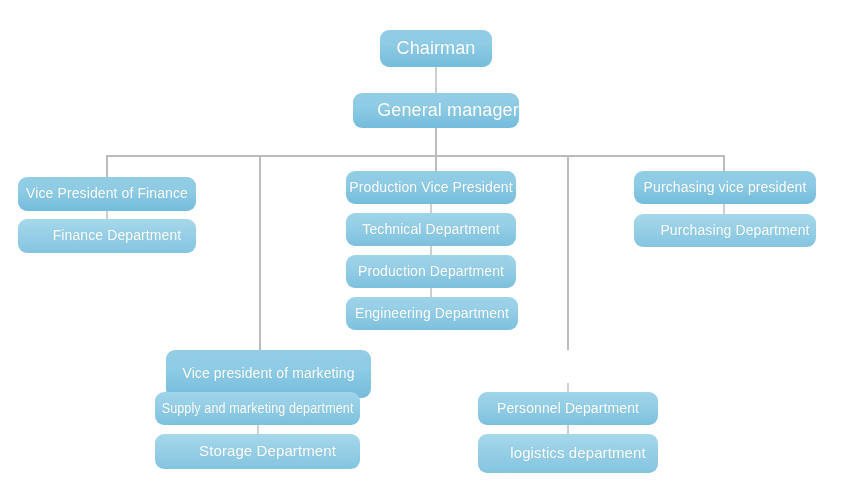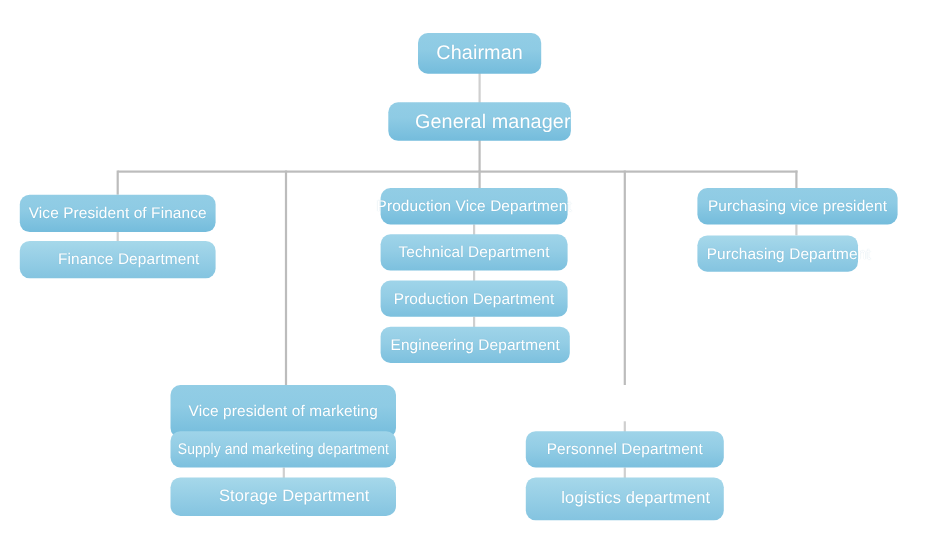--- a/index.html
+++ b/index.html
@@ -102,40 +102,40 @@
   </div>
 
   <div class="node" style="left:18px; top:177px; width:178px; height:34px; font-size:14px;">
     <span class="lbl">Vice President of Finance</span>
   </div>
   <div class="node lite" style="left:18px; top:219px; width:178px; height:34px; font-size:14px;">
     <span class="lbl">Finance Department</span>
   </div>
 
   <div class="node" style="left:346px; top:171px; width:170px; height:33px; font-size:14px;">
-    <span class="lbl">Production Vice Department</span>
+    <span class="lbl">Production Vice President</span>
   </div>
   <div class="node soft" style="left:346px; top:213px; width:170px; height:33px; font-size:14px;">
     <span class="lbl">Technical Department</span>
   </div>
   <div class="node soft" style="left:346px; top:255px; width:170px; height:33px; font-size:14px;">
     <span class="lbl">Production Department</span>
   </div>
   <div class="node soft" style="left:346px; top:297px; width:172px; height:33px; font-size:14px;">
     <span class="lbl">Engineering Department</span>
   </div>
 
   <div class="node" style="left:634px; top:171px; width:182px; height:33px; font-size:14px;">
     <span class="lbl">Purchasing vice president</span>
   </div>
-  <div class="node lite" style="left:634px; top:214px; width:146px; height:33px; font-size:14px;">
+  <div class="node lite" style="left:634px; top:214px; width:182px; height:33px; font-size:14px;">
     <span class="lbl">Purchasing Department</span>
   </div>
 
-  <div class="node" style="left:155px; top:350px; width:205px; height:48px; font-size:14px;">
+  <div class="node" style="left:166px; top:350px; width:205px; height:48px; font-size:14px;">
     <span class="lbl">Vice president of marketing</span>
   </div>
   <div class="node soft condensed" style="left:155px; top:392px; width:205px; height:33px; font-size:14px;text-align:right;">
     <span class="lbl">Supply and marketing department</span>
   </div>
   <div class="node lite" style="left:155px; top:434px; width:205px; height:35px; font-size:15px;">
     <span class="lbl">Storage Department</span>
   </div>
 
   <div class="node soft" style="left:478px; top:392px; width:180px; height:33px; font-size:14px;">

